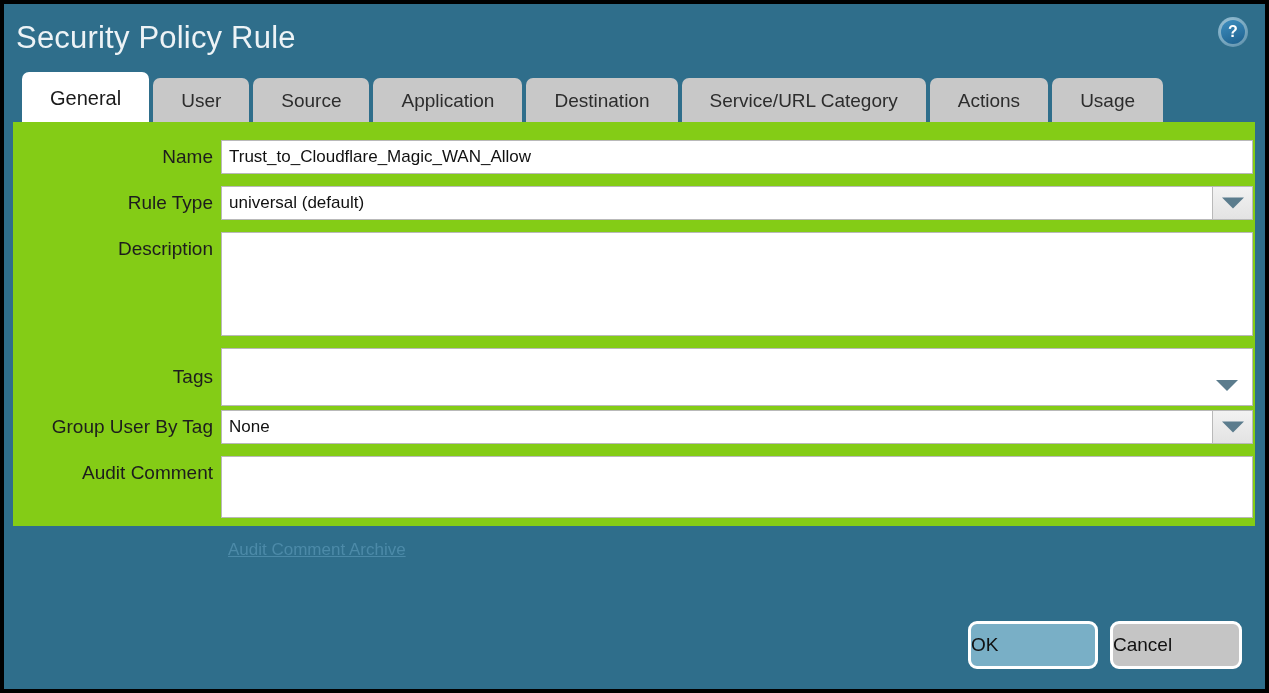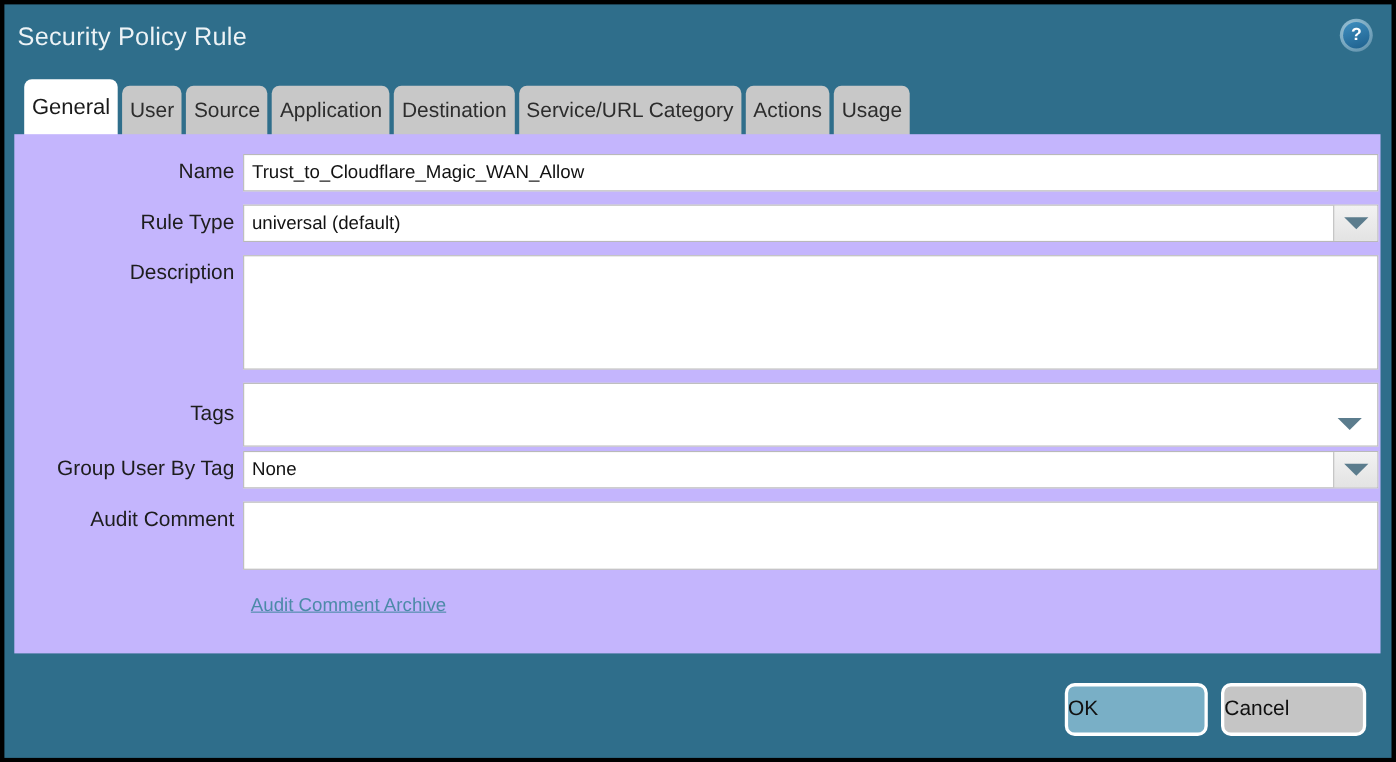--- a/index.html
+++ b/index.html
@@ -32,21 +32,21 @@
     position: absolute;
     left: 0;
     top: 0;
     width: 100%;
     height: 62px;
   }
   #dialog-title {
     position: absolute;
     left: 12px;
     top: 16px;
-    font-size: 23px;
+    font-size: 31px;
     color: #edf3f6;
     letter-spacing: 0.2px;
     white-space: nowrap;
   }
   #help-icon {
     position: absolute;
     right: 17px;
     top: 13px;
     width: 30px;
     height: 30px;
@@ -84,41 +84,41 @@
     gap: 4px;
   }
   .tab {
     background: #c8c8c8;
     color: #2d2d2d;
     border-radius: 7px 7px 0 0;
     height: 46px;
     display: flex;
     align-items: center;
     justify-content: center;
-    padding: 0 7px;
+    padding: 0 28px;
     font-size: 19px;
     white-space: nowrap;
     cursor: pointer;
     box-sizing: border-box;
   }
   .tab.active {
     background: #ffffff;
     color: #1a1a1a;
     height: 52px;
     font-size: 20px;
   }
 
   
   #panel {
     position: absolute;
     left: 9px;
     top: 118px;
     width: 1242px;
-    height: 472px;
-    background: #c4b5fd;
+    height: 404px;
+    background: #84cc16;
   }
 
   
   .row {
     position: absolute;
     left: 0;
     width: 100%;
   }
   .flabel {
     position: absolute;

